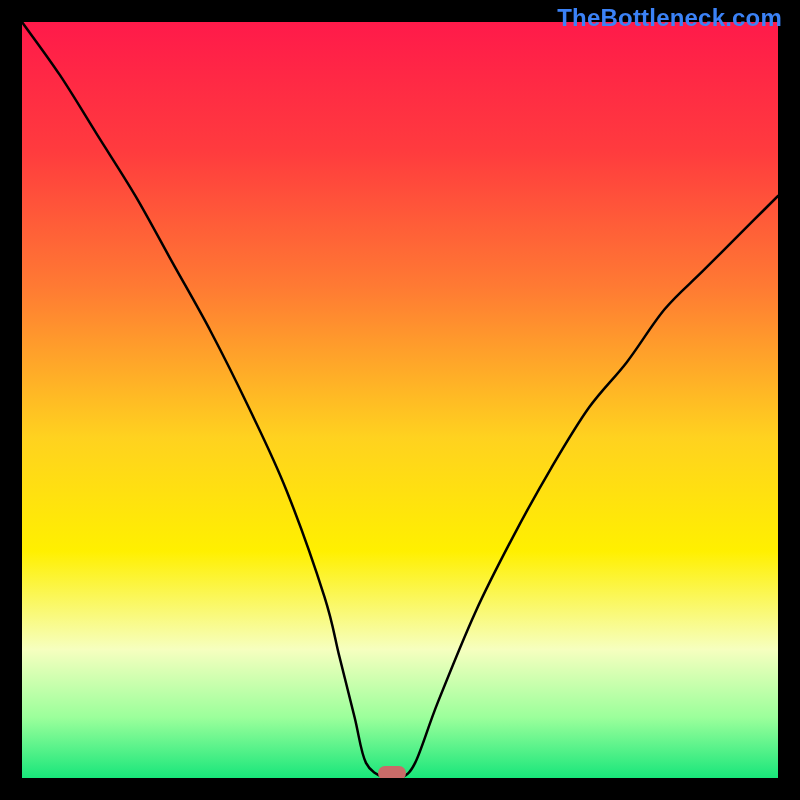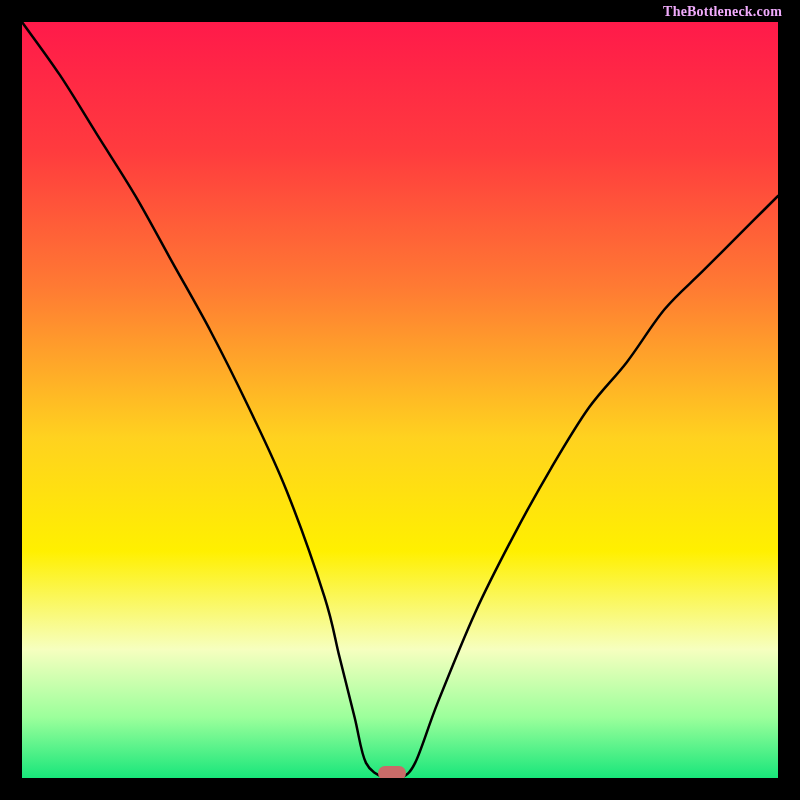--- a/index.html
+++ b/index.html
@@ -45,25 +45,24 @@
     position: absolute;
     width: 28px;
     height: 14px;
     border-radius: 7px;
     transform: translate(-50%, -50%);
   }
   .watermark {
     position: absolute;
     top: 4px;
     right: 18px;
-    color: #f0abfc;
-    font-size: 14px;
+    color: #3b82f6;
+    font-size: 24px;
     font-weight: 600;
     letter-spacing: 0.2px;
-    font-family: Liberation Serif, serif;
   }
 </style>
 </head>
 <body>
 
 <div class="frame">
 
   <div class="plot-area">
 
     <svg class="gradient" viewBox="0 0 100 100" preserveAspectRatio="none">

